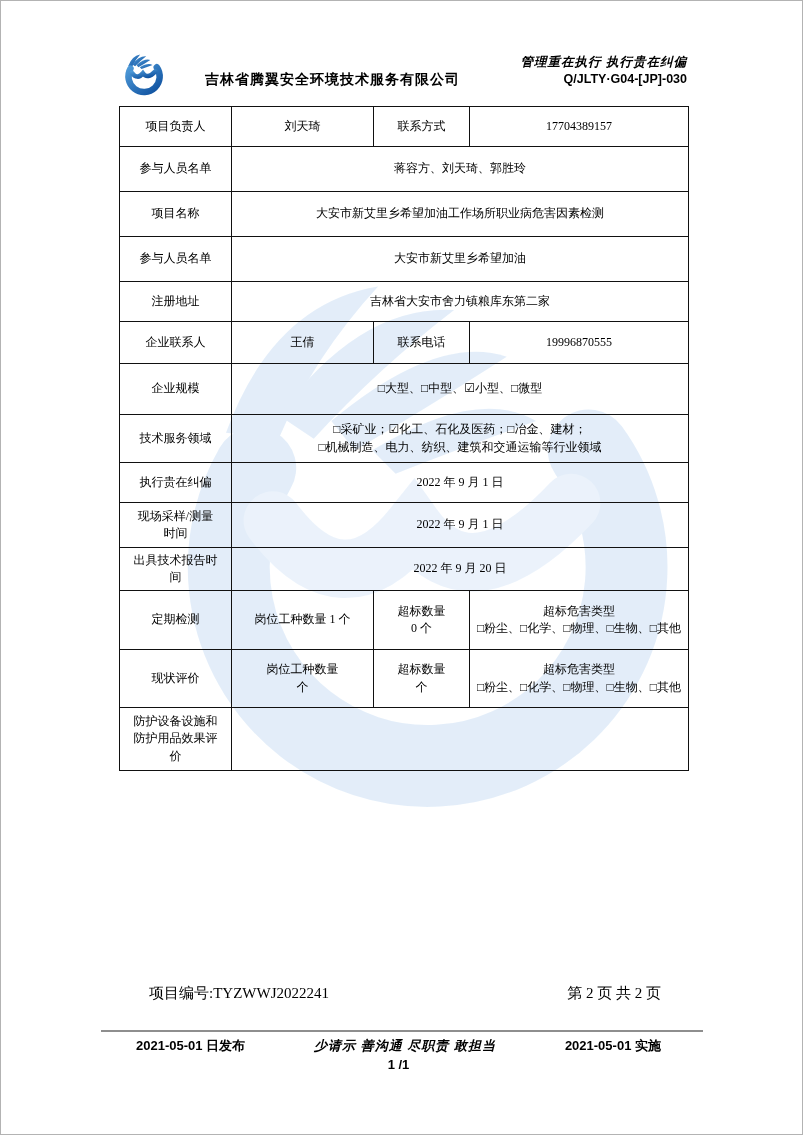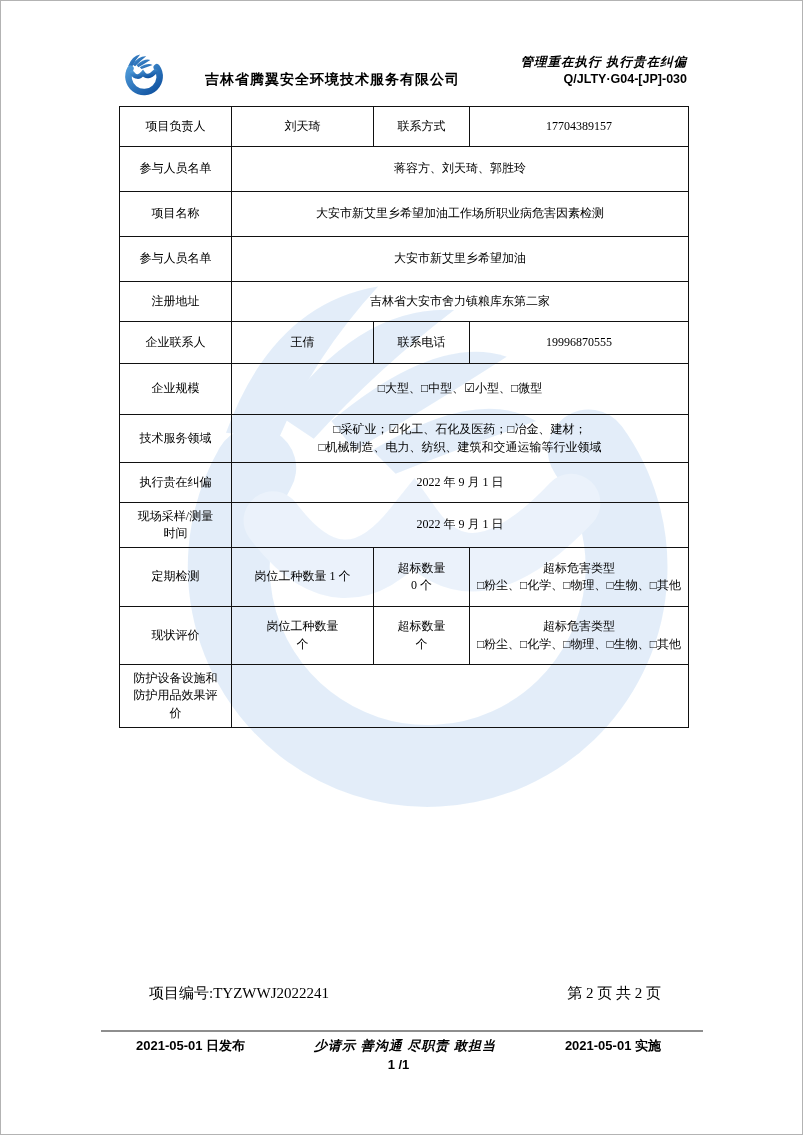--- a/index.html
+++ b/index.html
@@ -150,20 +150,24 @@
       <td colspan="3"><span>□采矿业；☑化工、石化及医药；□冶金、建材；</span><br><span>□机械制造、电力、纺织、建筑和交通运输等行业领域</span></td>
     </tr>
     <tr class="h40">
       <td>执行贵在纠偏</td>
       <td colspan="3">2022 年 9 月 1 日</td>
     </tr>
     <tr class="h45">
       <td><span>现场采样/测量</span><br><span>时间</span></td>
       <td colspan="3">2022 年 9 月 1 日</td>
     </tr>
+    <tr class="h43">
+      <td><span>出具技术报告时</span><br><span>间</span></td>
+      <td colspan="3">2022 年 9 月 20 日</td>
+    </tr>
     <tr class="h59">
       <td>定期检测</td>
       <td>岗位工种数量 1 个</td>
       <td><span>超标数量</span><br><span>0 个</span></td>
       <td><span>超标危害类型</span><br><span>□粉尘、□化学、□物理、□生物、□其他</span></td>
     </tr>
     <tr class="h58">
       <td>现状评价</td>
       <td><span>岗位工种数量</span><br><span>个</span></td>
       <td><span>超标数量</span><br><span>个</span></td>

